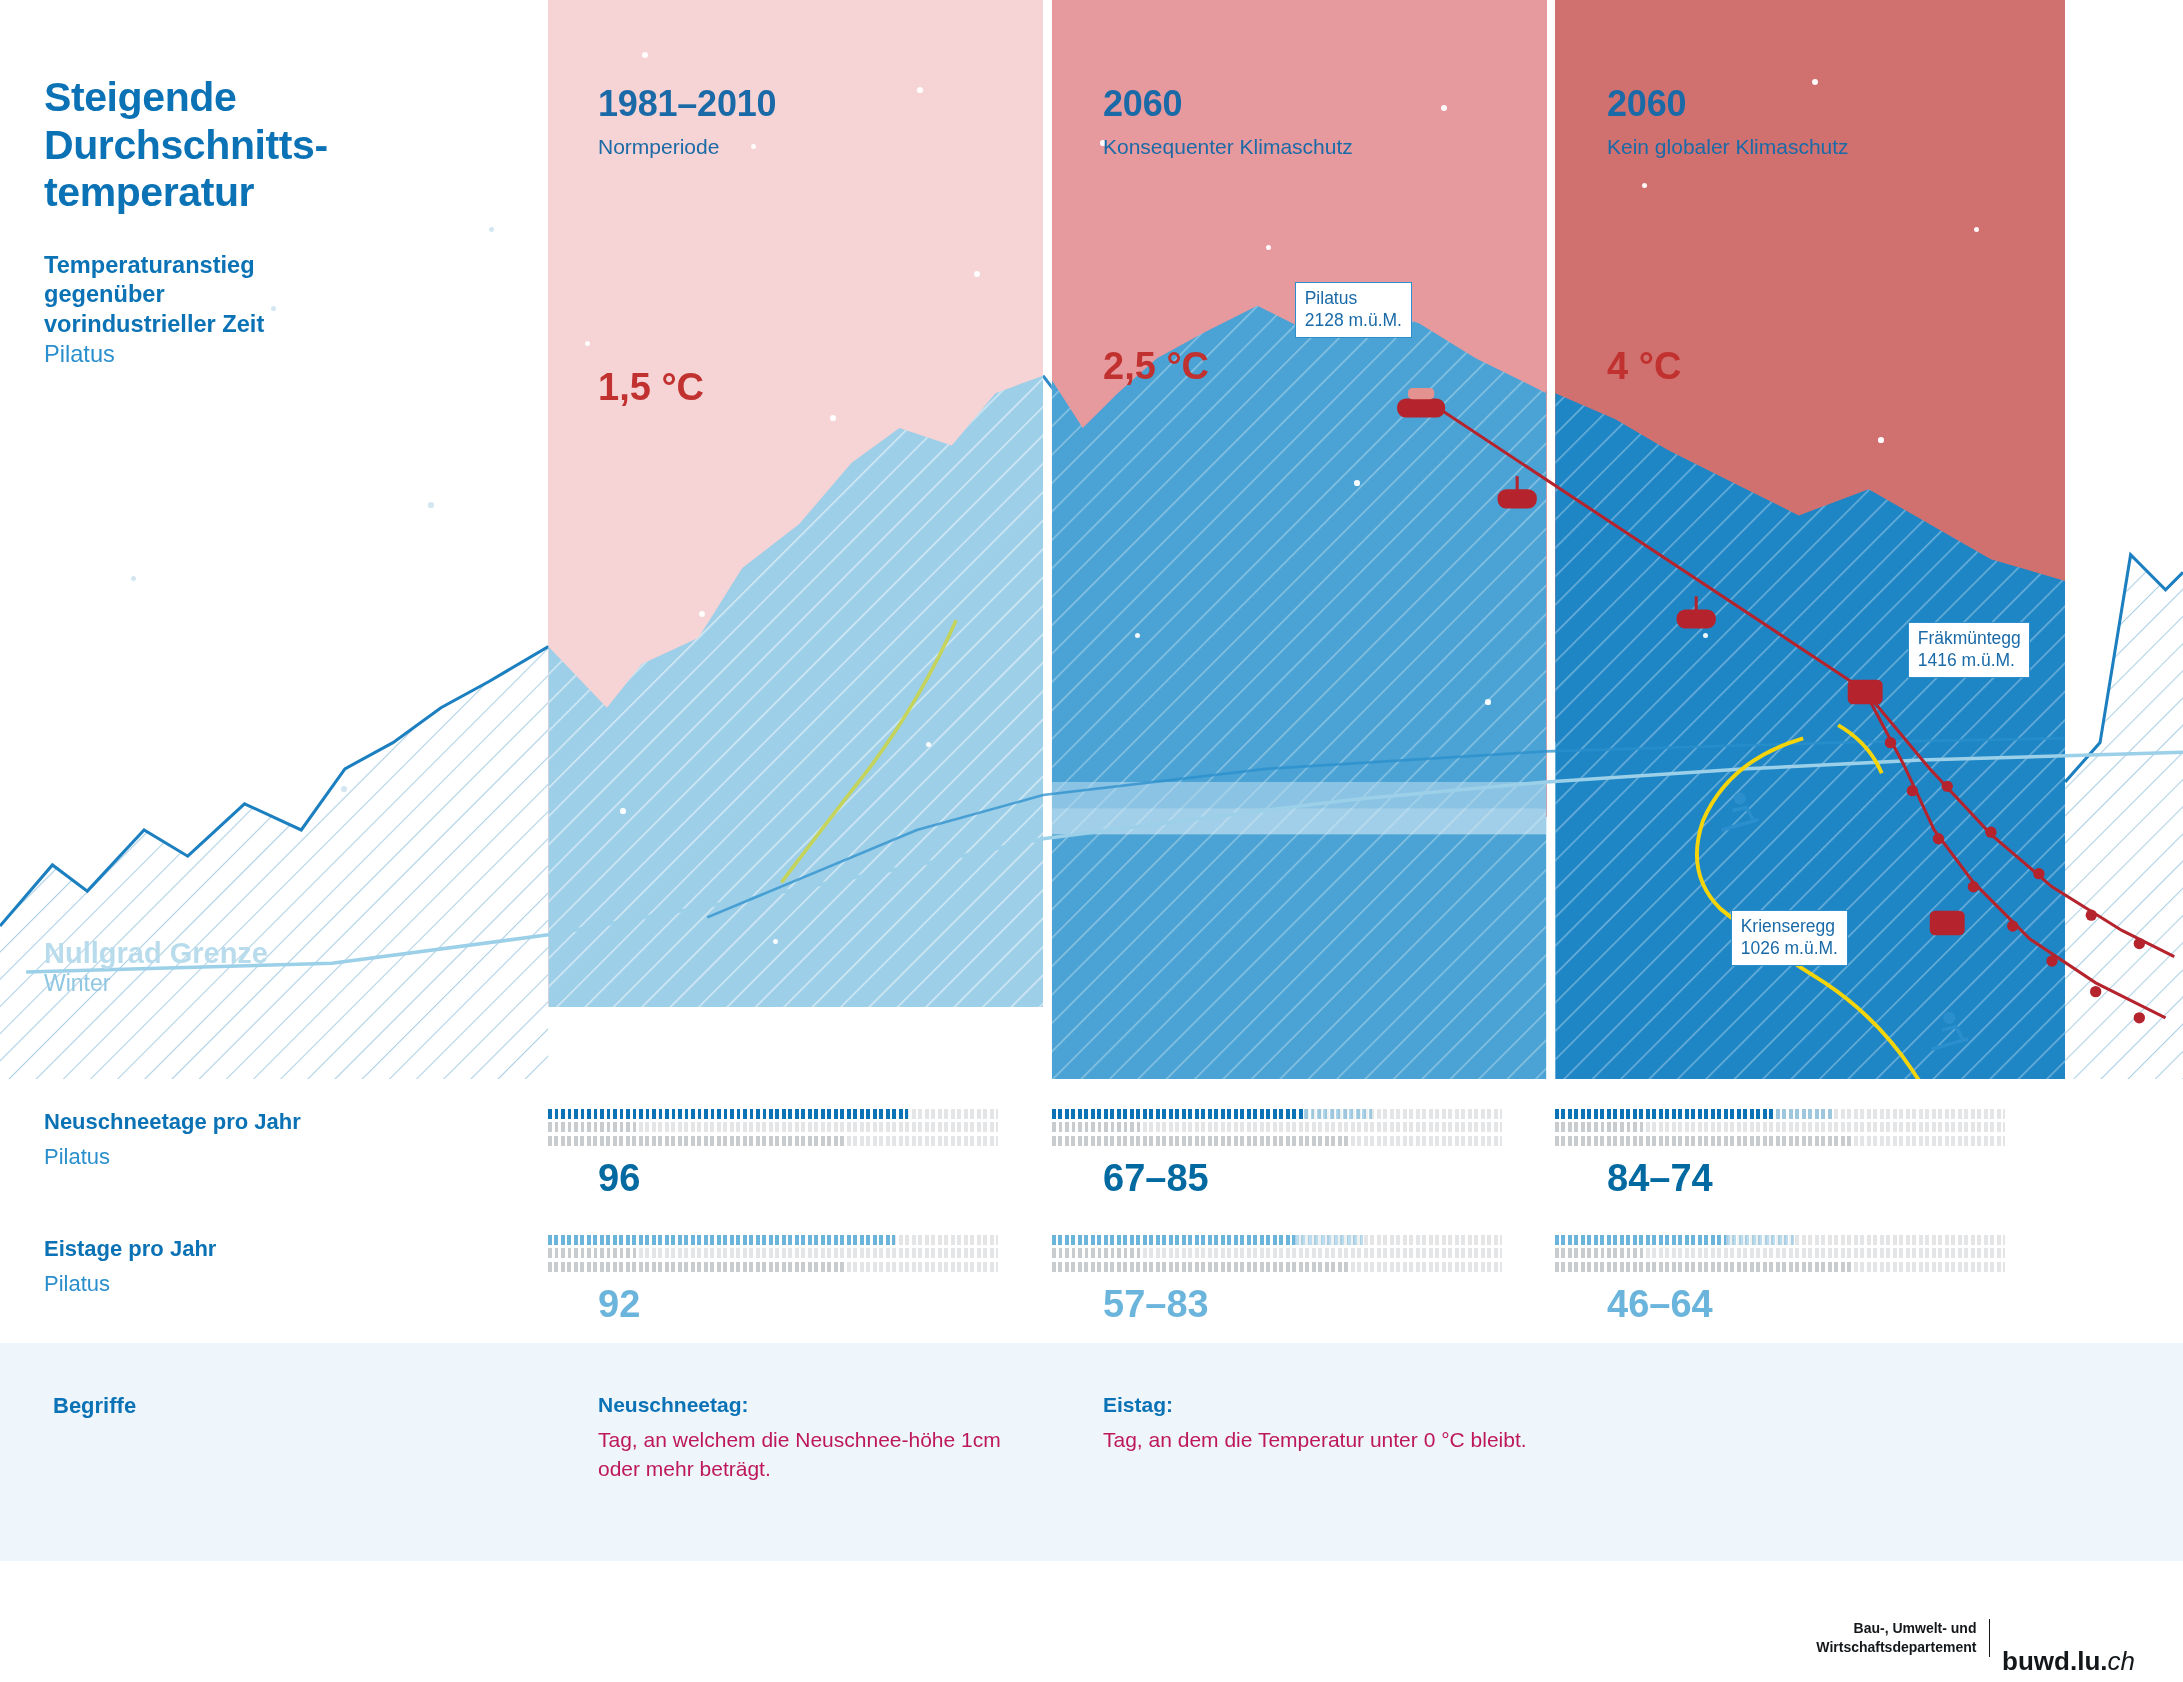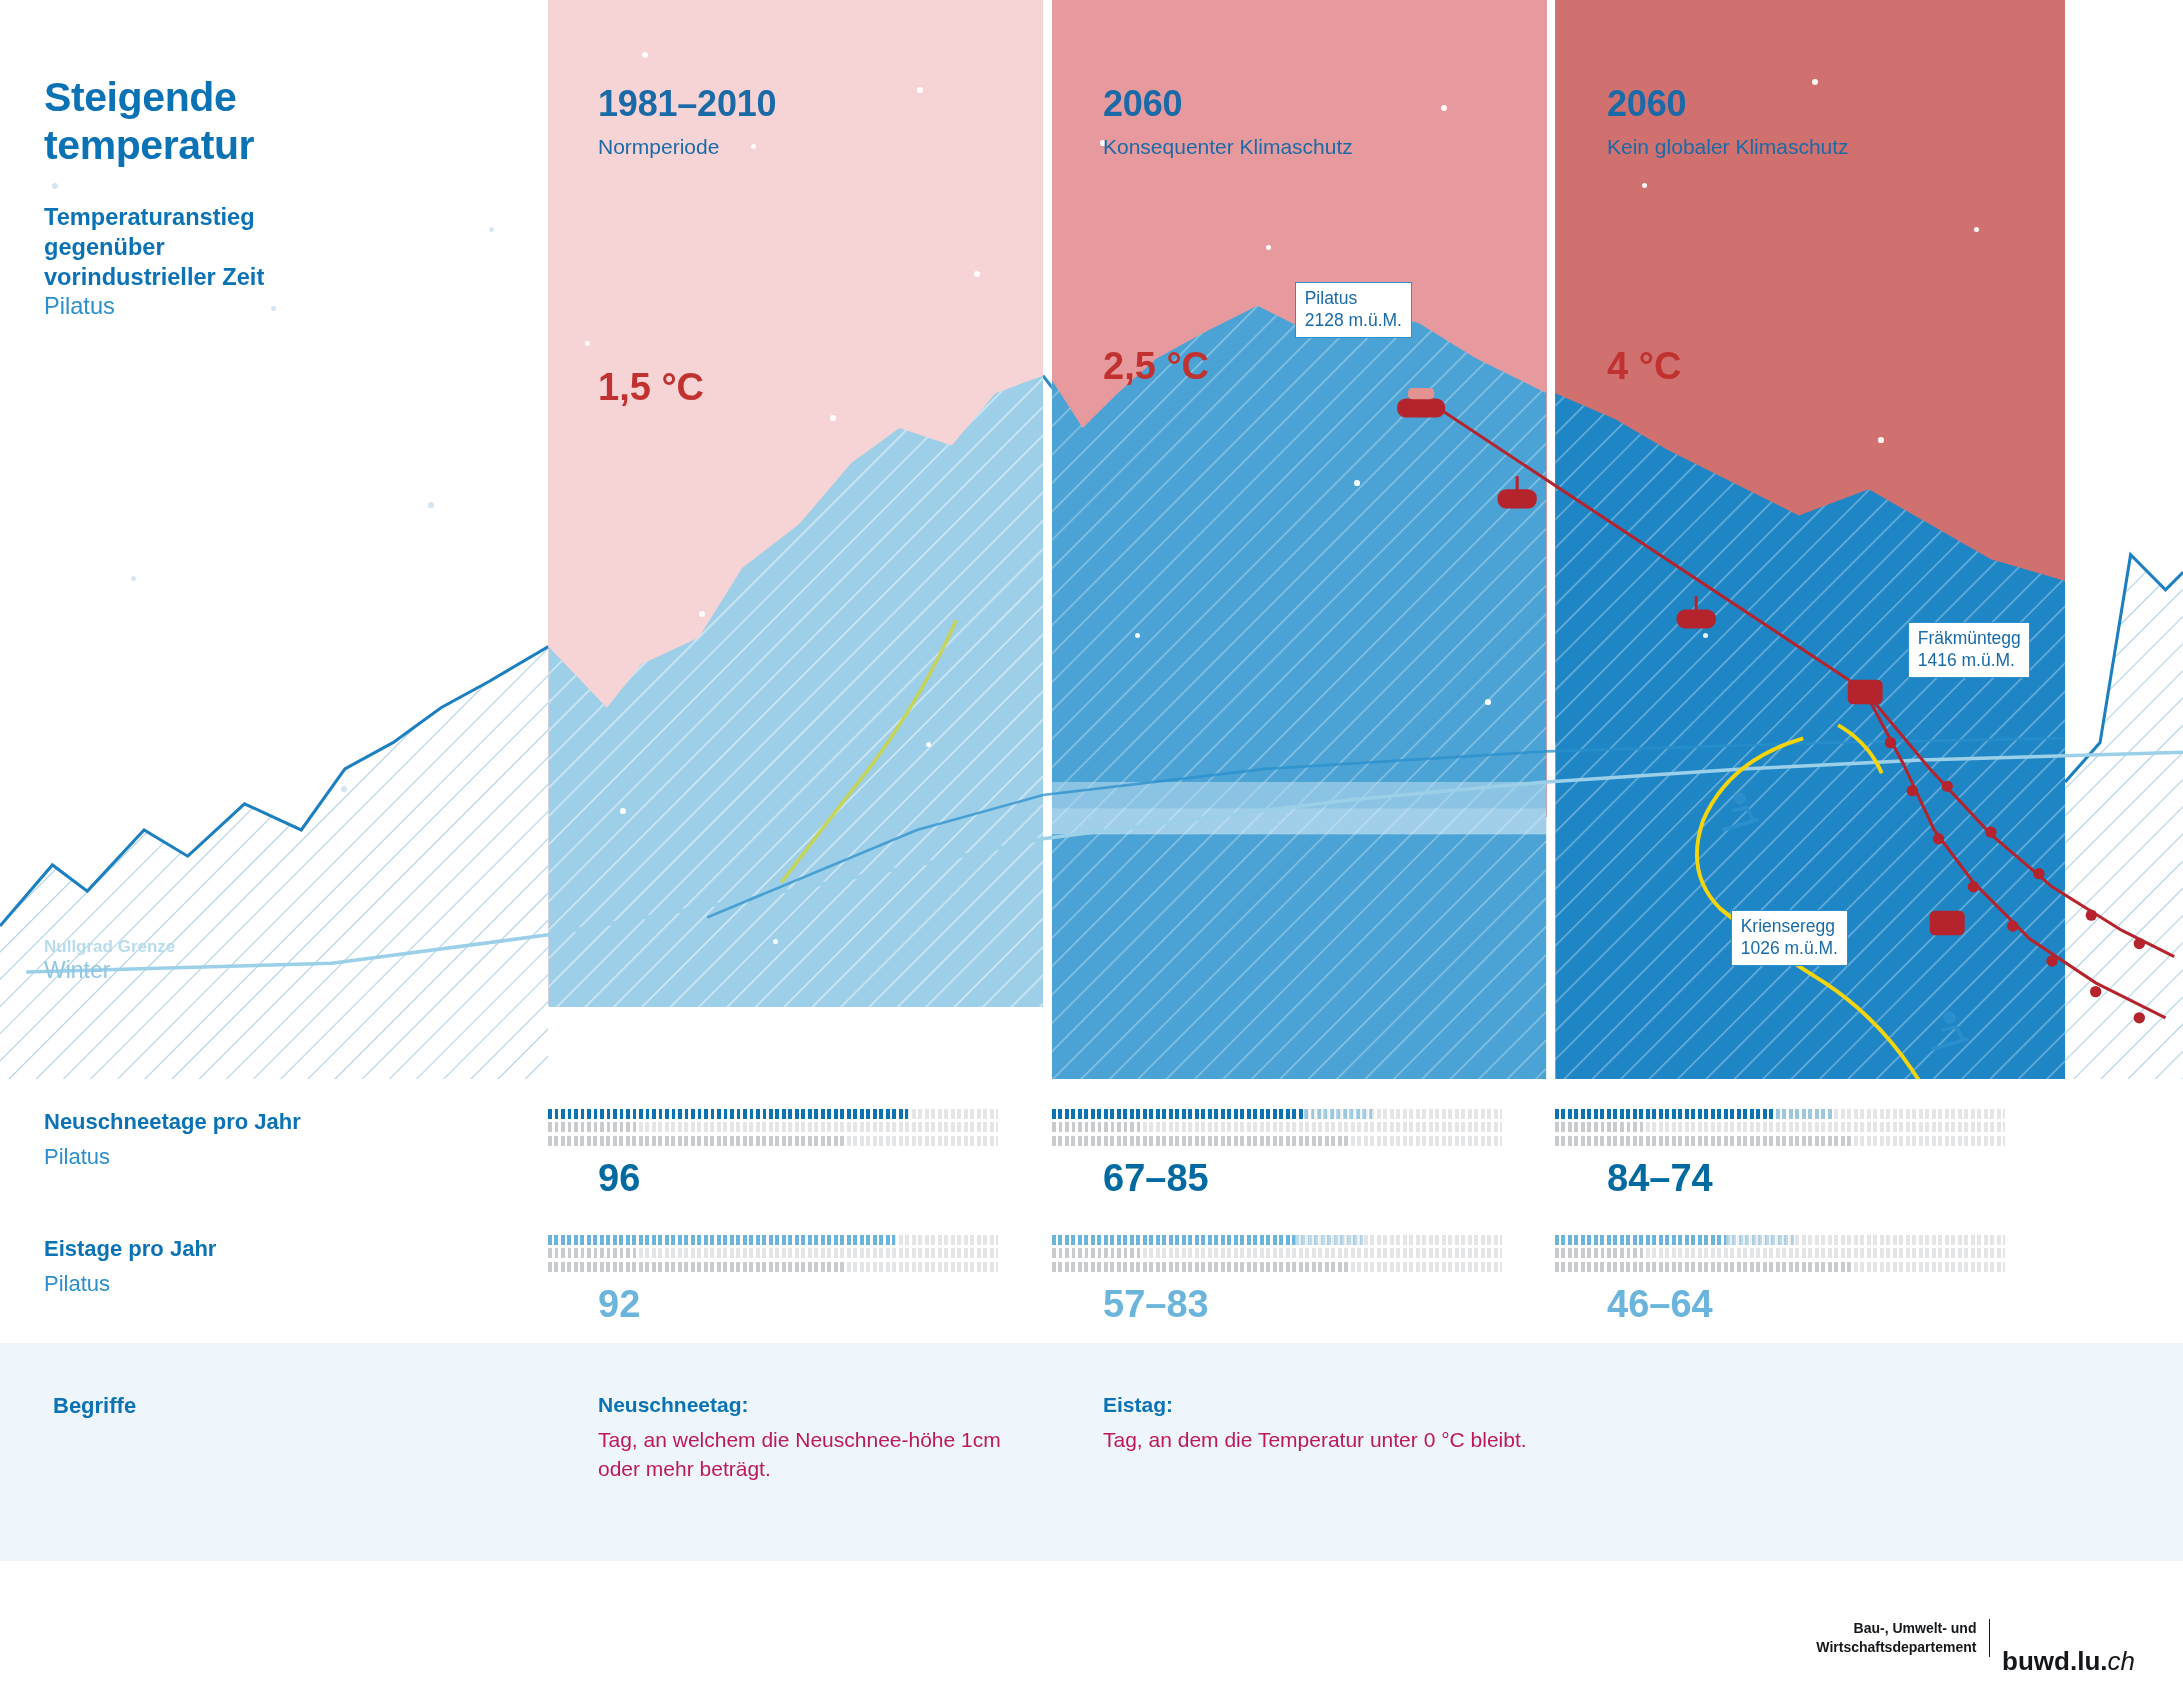--- a/index.html
+++ b/index.html
@@ -46,21 +46,21 @@
   .sc-head { position: absolute; }
   .sc-year { font-size: 36px; font-weight: 700; color: #1a6aa8; letter-spacing: -0.2px; }
   .sc-label { font-size: 21px; font-weight: 400; color: #1a6aa8; margin-top: 9.6px; }
   .sc-temp { position: absolute; font-size: 38px; font-weight: 700; color: #c0312f; }
 
   
   #illus { position: absolute; left: 0; top: 0; width: 2183px; height: 1079px; }
 
   
   #nullgrad { position: absolute; left: 44px; top: 937px; }
-  #nullgrad .l1 { font-size: 17px; font-weight: 700; color: #b9dcec; }
+  #nullgrad .l1 { font-size: 29px; font-weight: 700; color: #b9dcec; }
   #nullgrad .l2 { font-size: 23px; font-weight: 400; color: #8fc6e2; }
 
   
   .stat-title { position: absolute; left: 44px; font-size: 22px; font-weight: 700; color: #0b72b5; }
   .stat-sub { position: absolute; left: 44px; font-size: 22px; font-weight: 400; color: #2a8fcc; }
 
   .bars { position: absolute; width: 450px; height: 51px; }
   .barrow { position: relative; width: 100%; height: 9.6px; margin-bottom: 3.9px; overflow: hidden; }
   .bar-bg {
     position: absolute; inset: 0;
@@ -281,20 +281,21 @@
   <div class="dotg" style="left:52px;top:183px;width:6.1px;height:6.1px"></div>
   <div class="dotg" style="left:271px;top:306px;width:5.2px;height:5.2px"></div>
   <div class="dotg" style="left:428px;top:502px;width:5.7px;height:5.7px"></div>
   <div class="dotg" style="left:131px;top:576px;width:5.2px;height:5.2px"></div>
   <div class="dotg" style="left:341px;top:786px;width:5.7px;height:5.7px"></div>
   <div class="dotg" style="left:489px;top:227px;width:5.2px;height:5.2px"></div>
 
   <div id="titleblock">
     <div id="maintitle">
       <div>Steigende</div>
+      <div>Durchschnitts-</div>
       <div>temperatur</div>
     </div>
     <div id="subtitle">
       <div>Temperaturanstieg</div>
       <div>gegenüber</div>
       <div>vorindustrieller Zeit</div>
       <div id="subtitle-sub">Pilatus</div>
     </div>
   </div>
 

